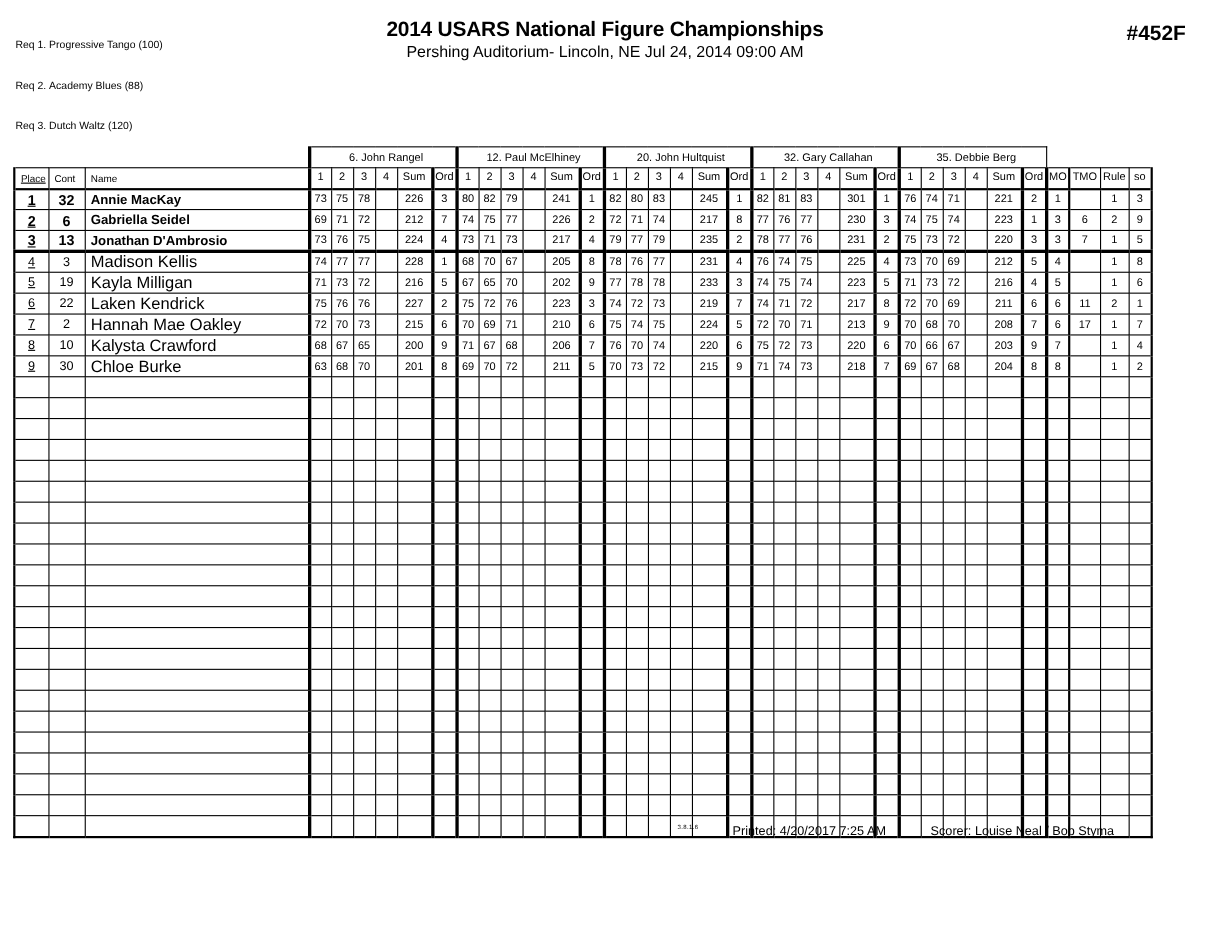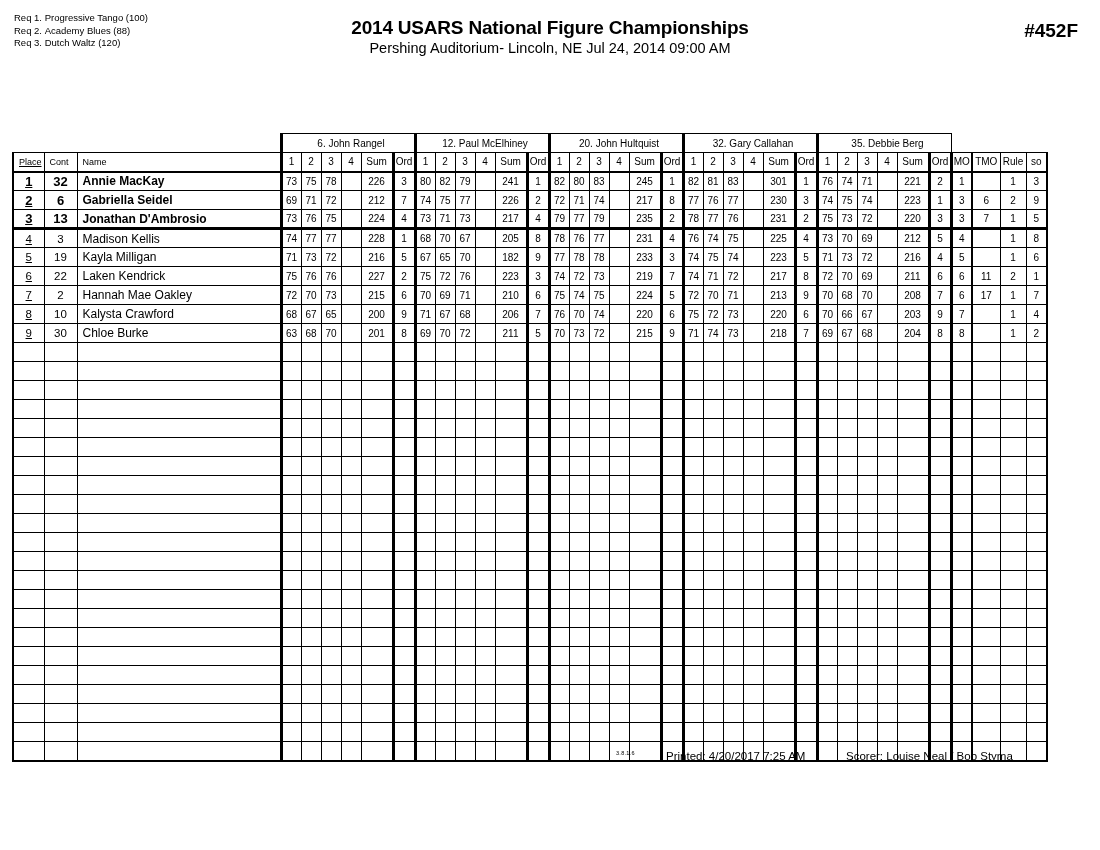--- a/index.html
+++ b/index.html
@@ -3,41 +3,41 @@
 <meta charset="utf-8">
 <style>
   html,body{margin:0;padding:0;}
   body{
     width:1100px;height:850px;background:#ffffff;
     font-family:"Liberation Sans", sans-serif;
     color:#000;overflow:hidden;position:relative;
   }
   .req-block{position:absolute;left:14px;top:12px;font-size:9.5px;line-height:12.5px;white-space:nowrap;}
   .req-line{display:block;}
-  .req-line .rq{display:inline-block;}
+  .req-line .rq{display:inline-block;margin-top:24px;}
   .title-wrap{position:absolute;left:0;top:16px;width:1100px;text-align:center;}
   .t1{font-size:19px;font-weight:bold;line-height:23px;letter-spacing:-0.2px;}
   .t2{font-size:14.5px;line-height:19px;font-weight:normal;}
   .t3{font-size:17px;font-weight:bold;line-height:23px;letter-spacing:0.2px;}
   .t4{font-size:15px;line-height:20px;}
   .eventno{position:absolute;right:22px;top:20px;font-size:19px;font-weight:bold;}
 
   
   .sheet{position:absolute;left:12px;top:133px;}
   table.grid{border-collapse:collapse;table-layout:fixed;}
   table.grid td, table.grid th{
     border:1px solid #000;padding:0;margin:0;
     font-weight:normal;font-size:10px;text-align:center;vertical-align:middle;
     height:19px;box-sizing:border-box;overflow:hidden;
   }
   .jhdr{height:19px;font-size:10.5px;text-align:left;padding-left:6px !important;white-space:nowrap;}
   .colhdr{height:20px;font-size:9px;}
   .colhdr.lbl{text-align:left;padding-left:5px !important;font-size:9px;}
   .cell{height:19.3px;font-size:11.5px;}
-  .cell.name{text-align:left;padding-left:5px !important;font-size:12px;}
+  .cell.name{text-align:left;padding-left:5px !important;font-size:15px;}
   .cell.place,.cell.cont{font-size:11.5px;}
   
   .ord{border-left:3px solid #000 !important;border-right:3px solid #000 !important;font-weight:bold;}
   .blkstart{border-left:3px solid #000 !important;}
   .medal td{font-weight:bold;font-size:12px;}
   .medal td.name{font-size:12px;font-weight:bold;}
   .medal td.place,.medal td.cont{font-size:13px;font-weight:bold;}
   tr.lastmedal td{border-bottom:3px solid #000 !important;}
   tr.toprow td{border-top:2px solid #000 !important;}
   .outer-left{border-left:2px solid #000 !important;text-decoration:underline;}
@@ -334,21 +334,21 @@
           <td class="cell blkstart">71</td>
           <td class="cell">73</td>
           <td class="cell">72</td>
           <td class="cell"></td>
           <td class="cell">216</td>
           <td class="cell ord">5</td>
           <td class="cell blkstart">67</td>
           <td class="cell">65</td>
           <td class="cell">70</td>
           <td class="cell"></td>
-          <td class="cell">182</td>
+          <td class="cell">202</td>
           <td class="cell ord">9</td>
           <td class="cell blkstart">77</td>
           <td class="cell">78</td>
           <td class="cell">78</td>
           <td class="cell"></td>
           <td class="cell">233</td>
           <td class="cell ord">3</td>
           <td class="cell blkstart">74</td>
           <td class="cell">75</td>
           <td class="cell">74</td>

